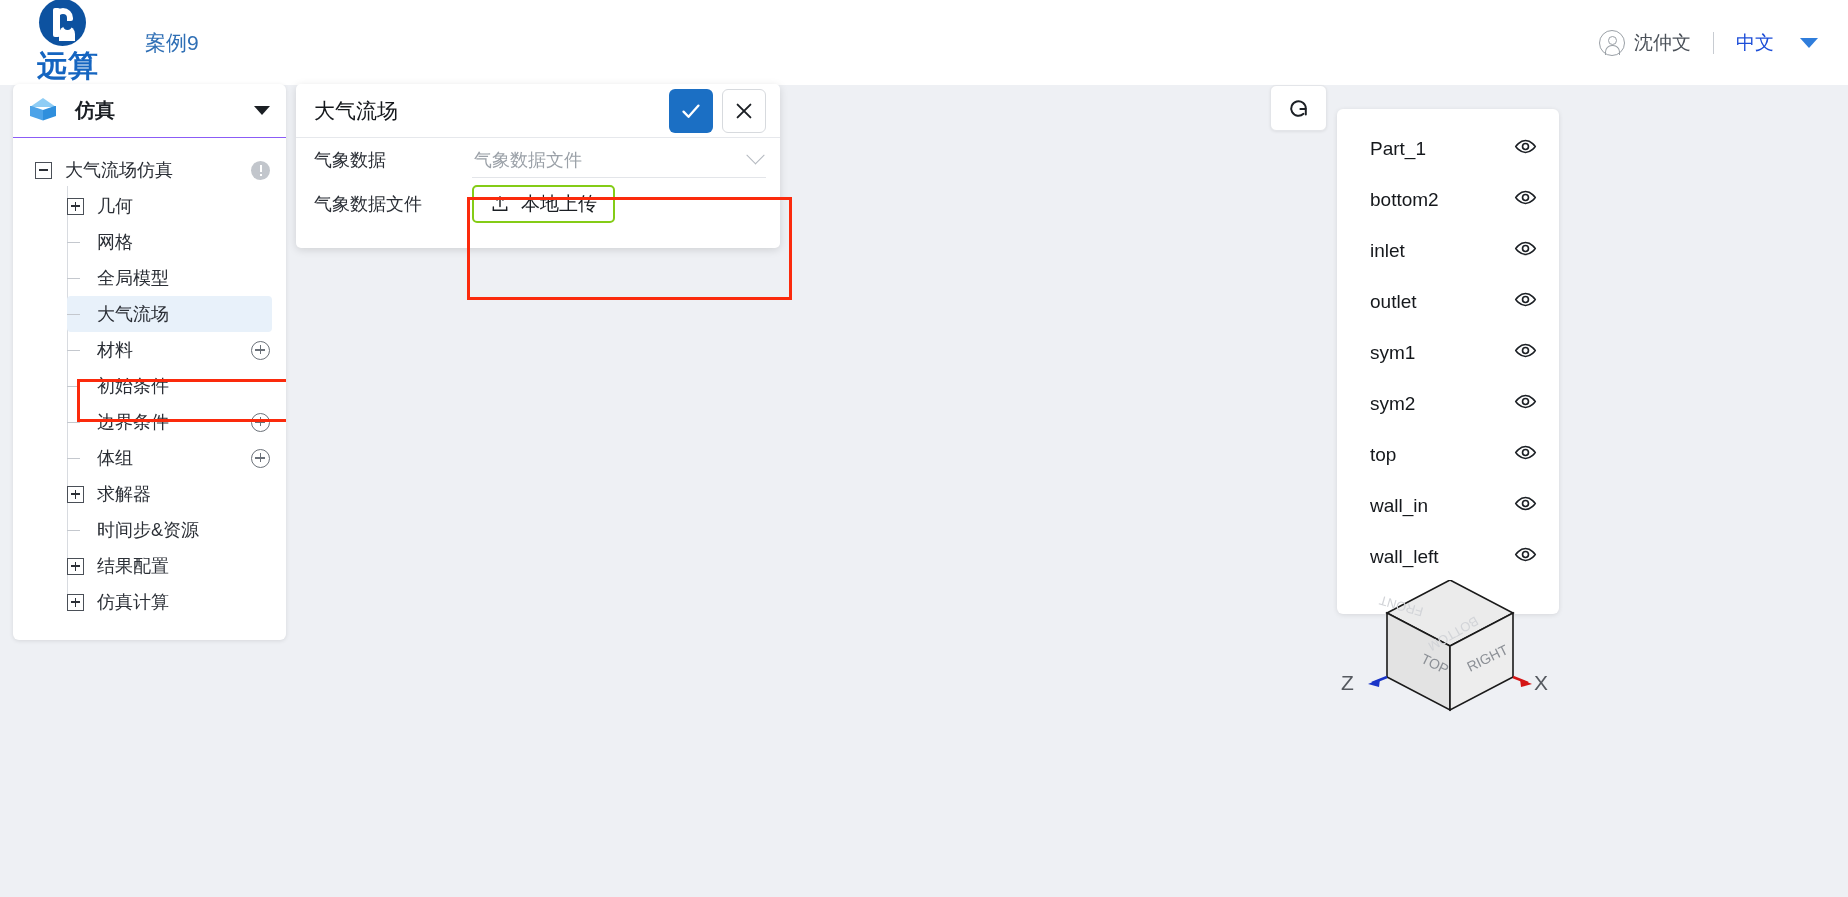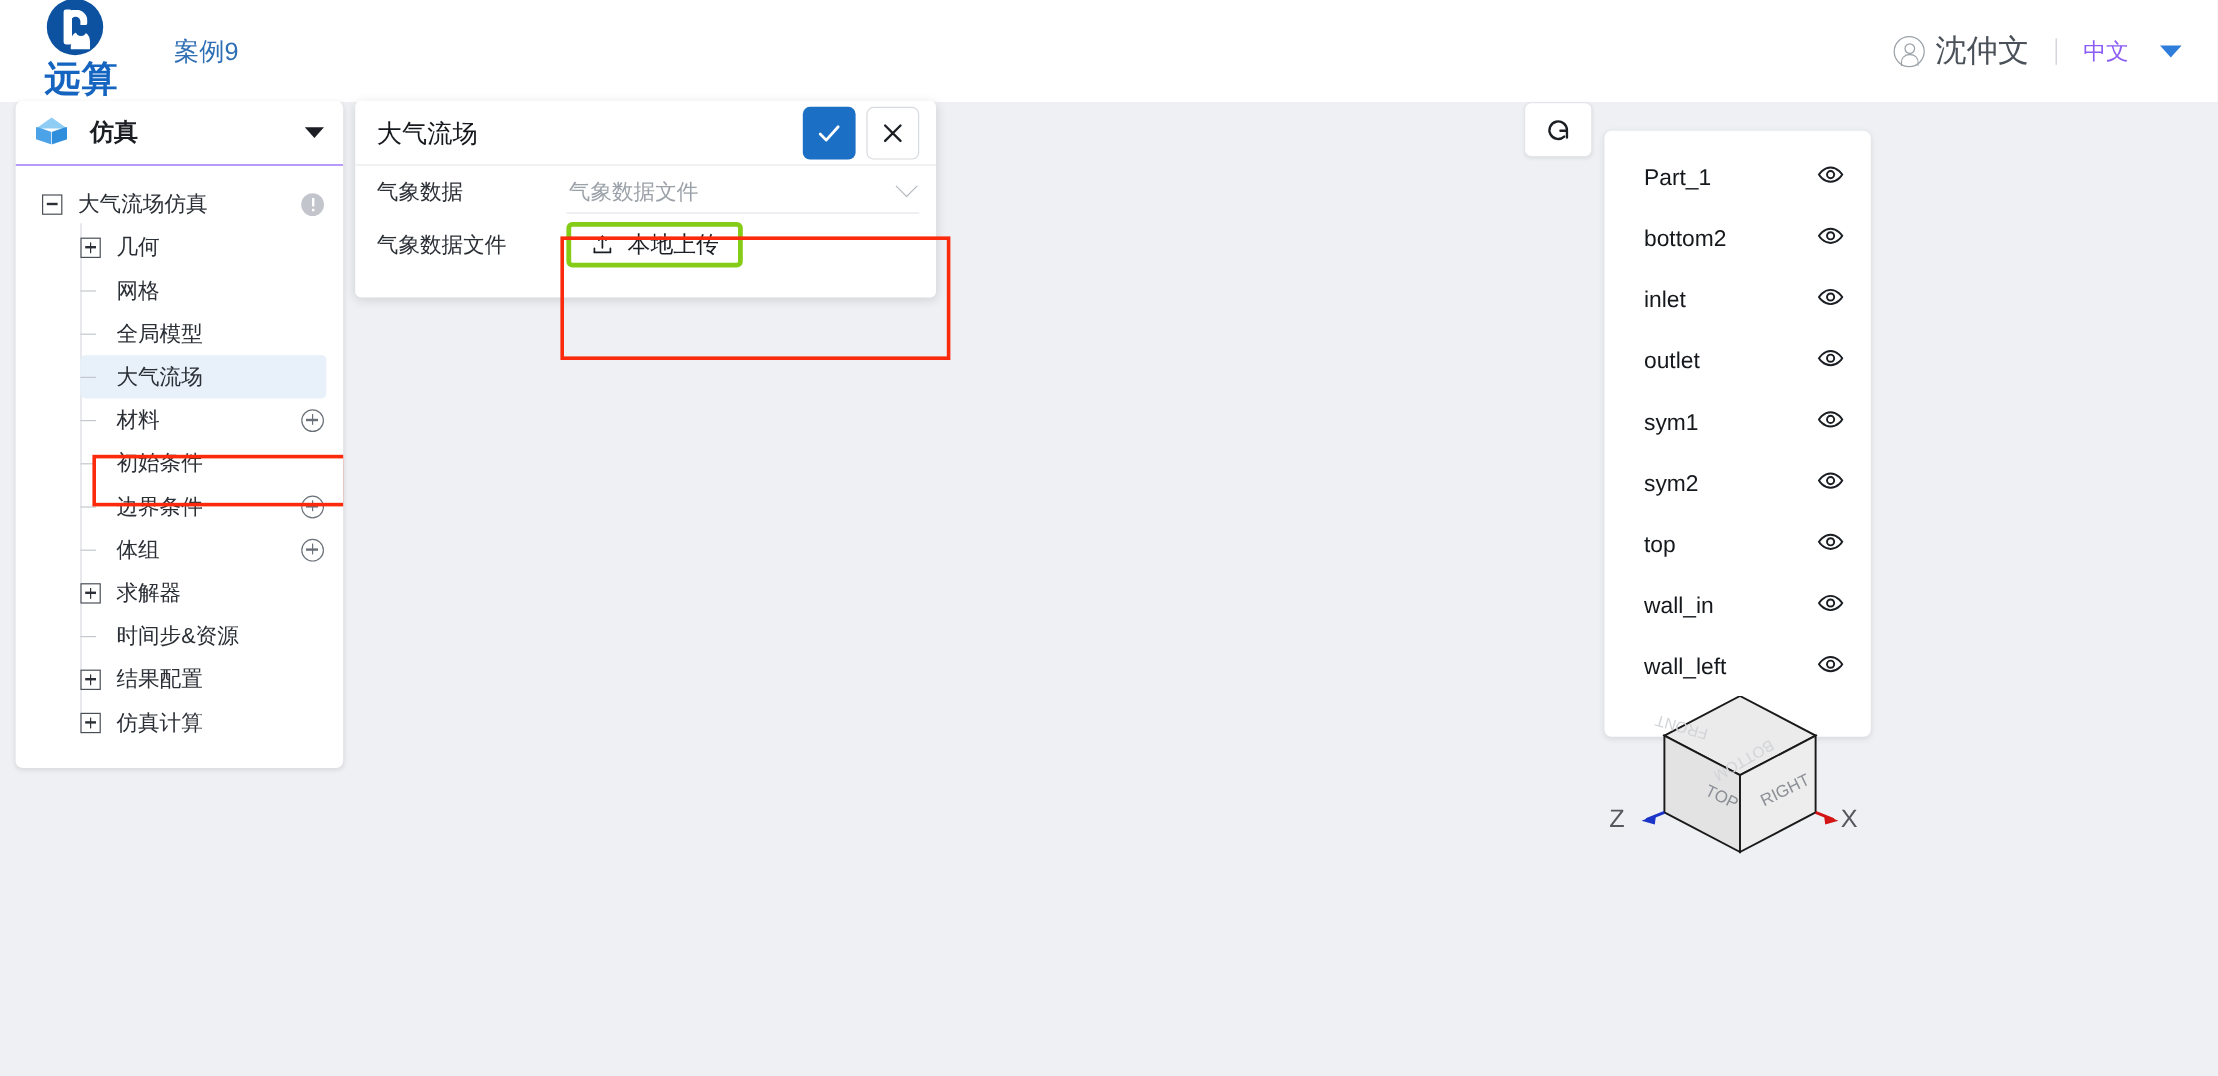--- a/index.html
+++ b/index.html
@@ -55,23 +55,23 @@
     position: relative;
   }
   .user-ico::before {
     content: ""; position: absolute; left: 8px; top: 5px; width: 7px; height: 7px;
     border: 1.4px solid #9aa0a6; border-radius: 50%;
   }
   .user-ico::after {
     content: ""; position: absolute; left: 5px; top: 14.5px; width: 13px; height: 9px;
     border: 1.4px solid #9aa0a6; border-bottom: none; border-radius: 7px 7px 0 0;
   }
-  .user-name { font-size: 26px; color: #4b5159; }
+  .user-name { font-size: 19px; color: #4b5159; }
   .vline { width: 1px; height: 22px; background: #c8ccd2; margin: 0 22px; }
-  .lang-name { font-size: 19px; color: #8b5cf6; }
+  .lang-name { font-size: 19px; color: #1d4ed8; }
   .caret-down {
     margin-left: 26px;
     width: 0; height: 0; border-left: 9px solid transparent;
     border-right: 9px solid transparent; border-top: 10px solid #2f7ddb;
   }
 
   
   .leftpanel {
     position: absolute; left: 13px; top: 84px; width: 273px; height: 556px;
     background: #ffffff; border-radius: 6px;
@@ -199,21 +199,21 @@
   }
   .sel-placeholder { font-size: 18px; color: #9ba1a8; }
   .chev {
     margin-left: auto; width: 13px; height: 13px;
     border-right: 1.7px solid #b3b8bf; border-bottom: 1.7px solid #b3b8bf;
     transform: rotate(45deg) translate(-3px,-3px);
   }
   .upload-btn {
     display: inline-flex; align-items: center; gap: 11px;
     height: 38px; padding: 0 16px;
-    border: 4px solid #84cc16; border-radius: 5px; background: #fff;
+    border: 2px solid #84cc16; border-radius: 5px; background: #fff;
     font-size: 19px; color: #1b1f24;
   }
   .hl-box {
     position: absolute; left: 171px; top: 59px; width: 325px; height: 103px;
     border: 3px solid #fb2a0c; pointer-events: none;
   }
 
   
   .viewport {
     position: absolute; left: 0; top: 85px; width: 1848px; height: 812px;

